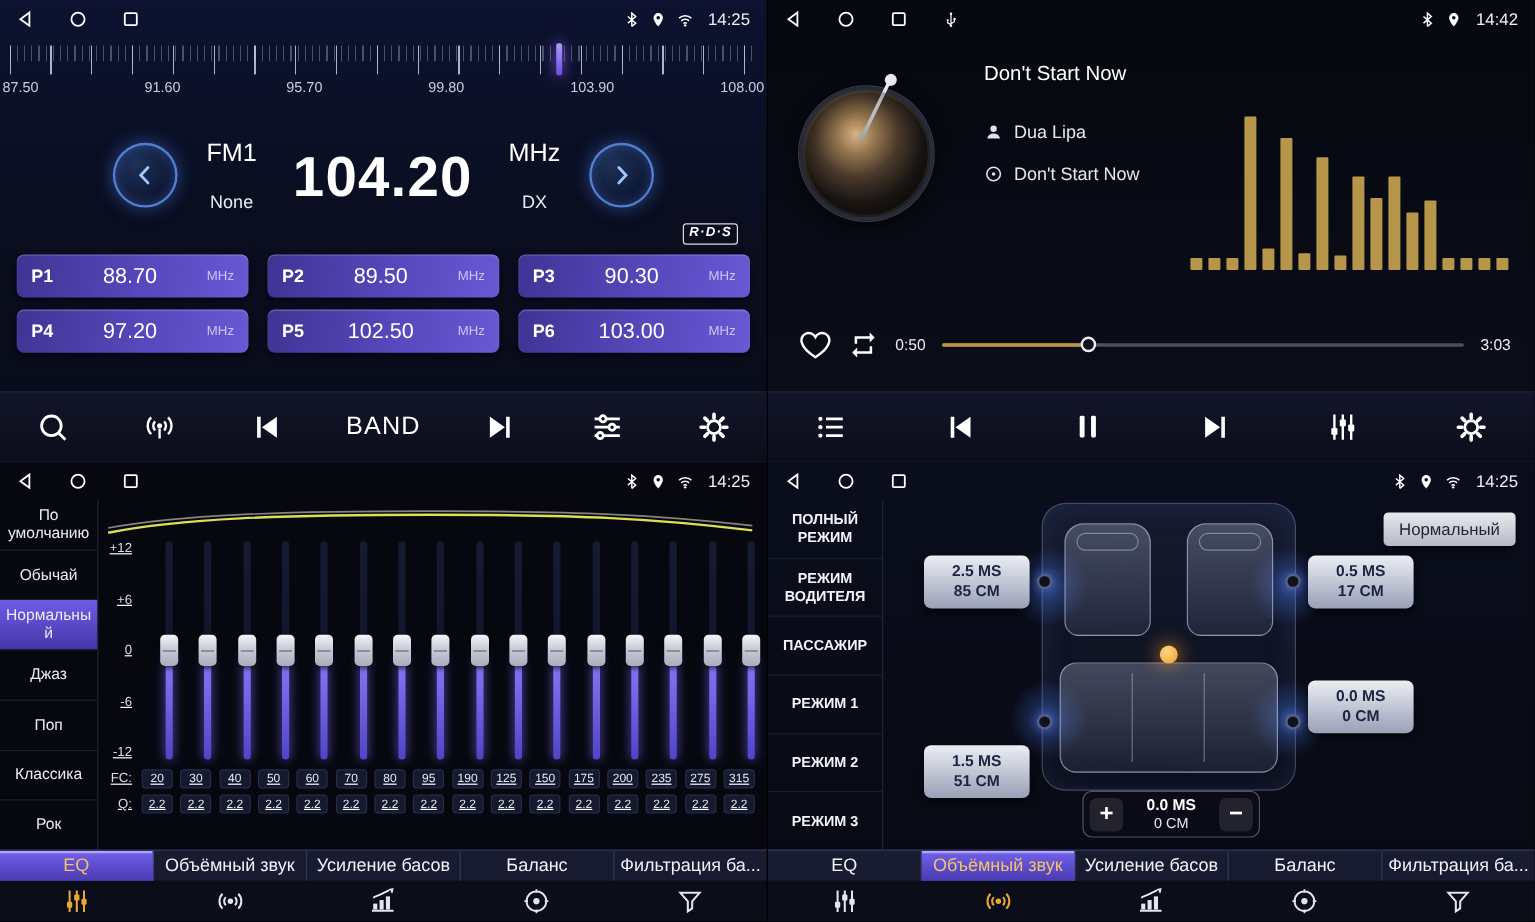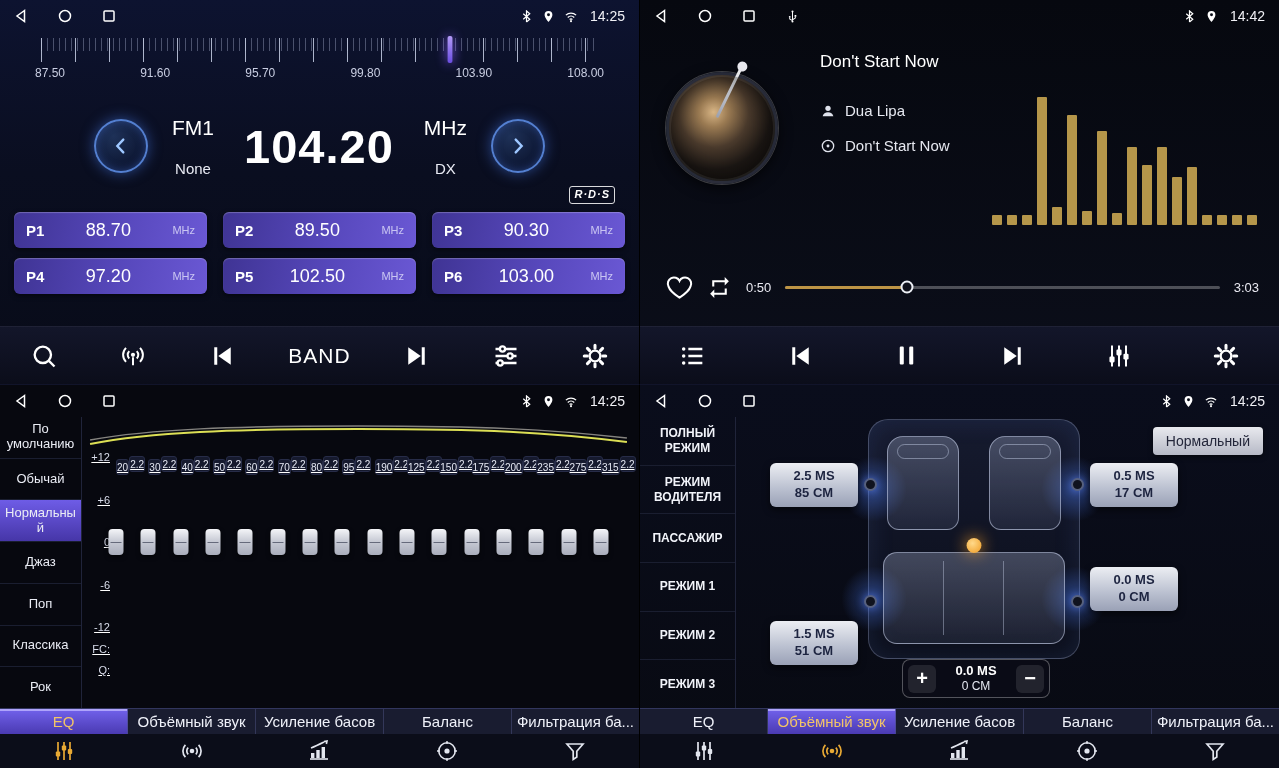--- a/index.html
+++ b/index.html
@@ -15,21 +15,21 @@
 .sbar-left{display:flex;align-items:center;gap:30px;}
 .sbar-right{display:flex;align-items:center;gap:9px;}
 .nav-btn{display:flex;cursor:pointer;}
 .sicon{display:flex;}
 .stime{font-size:14px;color:#f0f0f5;margin-left:3px;}
 
 .toolbar{position:absolute;left:0;right:0;bottom:0;height:58px;background:linear-gradient(180deg,#13162a,#0b0d1a);display:flex;justify-content:space-around;border-top:1px solid rgba(120,130,180,.18);}
 .tool-btn{display:flex;align-items:center;justify-content:center;min-width:44px;cursor:pointer;}
 .band-label{font-size:21px;letter-spacing:1px;color:#fff;}
 
-.scale-wrap{position:relative;margin:4px 41px 0;height:52px;cursor:pointer;}
+.scale-wrap{position:relative;margin:4px 8px 0;height:52px;cursor:pointer;}
 .ticks{position:absolute;top:2px;left:0;right:0;height:24px;
  background:repeating-linear-gradient(90deg,rgba(200,208,230,.85) 0 1px,transparent 1px 34px),repeating-linear-gradient(90deg,rgba(150,158,188,.45) 0 1px,transparent 1px 6px);
  background-size:100% 24px,100% 13px;background-repeat:no-repeat;}
 .pointer{position:absolute;top:0;width:5px;height:27px;background:linear-gradient(#b49bf8,#6a4de0);border-radius:2px;box-shadow:0 0 11px rgba(135,95,255,.95);transform:translateX(-50%);}
 .scale-labels{position:absolute;left:-6px;right:-6px;top:30px;display:flex;justify-content:space-between;font-size:12px;color:#c9cee2;}
 .freq-main{display:flex;align-items:center;justify-content:center;gap:24px;margin-top:10px;height:96px;}
 .arrow-btn{width:54px;height:54px;border-radius:50%;background:radial-gradient(circle at 35% 30%,#1e3158,#0c1530 72%);border:2px solid rgba(95,145,235,.85);box-shadow:0 0 14px rgba(70,120,230,.55),inset 0 0 10px rgba(80,130,240,.4);display:flex;align-items:center;justify-content:center;cursor:pointer;flex:none;}
 .freq-col{display:flex;flex-direction:column;align-items:center;gap:20px;}
 .band-name{font-size:21px;color:#fff;}
 .sub-label{font-size:15px;color:#e9ebf4;}
@@ -41,21 +41,21 @@
 .preset-name{font-size:15px;font-weight:bold;}
 .preset-freq{flex:1;text-align:center;font-size:18px;}
 .preset-unit{font-size:11px;color:rgba(235,235,255,.75);}
 
 .pl-content{position:relative;height:294px;}
 .album{position:absolute;left:26px;top:40px;width:112px;height:112px;border-radius:50%;background:radial-gradient(circle at 42% 35%,#d8b585 0%,#9a7a52 16%,#4a3a2c 38%,#1c1714 62%,#0c0a08 100%);border:3px solid rgba(40,44,60,.9);box-shadow:0 0 0 1px rgba(255,255,255,.22),0 4px 14px rgba(0,0,0,.7);}
 .album::after{content:"";position:absolute;inset:0;border-radius:50%;box-shadow:inset 0 0 0 2px rgba(255,255,255,.07),inset 0 0 24px rgba(0,0,0,.55);}
 .needle{position:absolute;left:66%;top:-8px;width:3px;height:56px;background:linear-gradient(#f2f2f2,#9aa0b0);border-radius:2px;transform:rotate(26deg);transform-origin:50% 4%;}
 .needle::before{content:"";position:absolute;top:-6px;left:-3.5px;width:10px;height:10px;border-radius:50%;background:#e8e8ee;}
 .track-title{position:absolute;left:180px;top:20px;font-size:17px;color:#fff;}
-.meta-row{position:absolute;left:180px;display:flex;align-items:center;gap:9px;font-size:15px;color:#e6e8f0;}
+.meta-row{position:absolute;left:180px;display:flex;align-items:flex-start;gap:9px;font-size:15px;color:#e6e8f0;}
 .viz{position:absolute;right:22px;bottom:101px;display:flex;align-items:flex-end;gap:5px;}
 .viz-bar{width:10px;border-radius:1px;background:#b5964a;}
 .progress-row{position:absolute;left:26px;right:20px;top:240px;height:30px;display:flex;align-items:center;gap:14px;}
 .icon-btn{display:flex;cursor:pointer;}
 .ptime{font-size:13px;color:#eaeaf2;}
 .pbar{flex:1;height:3px;background:rgba(255,255,255,.28);border-radius:2px;position:relative;cursor:pointer;}
 .pfill{height:100%;background:#bd9445;border-radius:2px;}
 .pthumb{position:absolute;top:50%;transform:translate(-50%,-50%);width:13px;height:13px;border-radius:50%;background:#10121c;border:2.5px solid #eceff5;cursor:grab;}
 
 .eq-layout{display:flex;height:292px;}
@@ -63,21 +63,21 @@
 .side-item{flex:1;display:flex;align-items:center;justify-content:center;text-align:center;font-size:13px;color:#eaecf4;border-bottom:1px solid #1a1e30;padding:2px 4px;cursor:pointer;overflow-wrap:anywhere;line-height:1.15;}
 .side-item.selected{background:linear-gradient(180deg,#6e5ce6,#4636a8);}
 .eq-main{flex:1;position:relative;padding:4px 10px 0 6px;}
 .curve{display:block;width:100%;height:26px;}
 .eq-body{display:flex;margin-top:4px;text-decoration:underline;}
 .db-col{width:28px;display:flex;flex-direction:column;flex:none;}
 .db-scale{height:182px;display:flex;flex-direction:column;justify-content:space-between;align-items:flex-end;padding-right:6px;font-size:11px;color:#d9ddeb;}
 .row-label{margin-top:8px;height:16px;font-size:11px;color:#d9ddeb;display:flex;align-items:center;justify-content:flex-end;padding-right:6px;}
 .row-label+.row-label{margin-top:5px;}
 .eq-cols{flex:1;display:flex;justify-content:space-between;}
-.eq-col{display:flex;align-items:flex-start;width:28px;}
+.eq-col{display:flex;flex-direction:column;align-items:flex-end;width:28px;}
 .slider{position:relative;width:6px;height:182px;background:linear-gradient(180deg,#161b32,#0e1124);border-radius:3px;cursor:pointer;}
 .slider-fill{position:absolute;left:0;right:0;bottom:0;height:50%;background:linear-gradient(180deg,#8a7cf8,#5244c8);border-radius:3px;box-shadow:0 0 9px rgba(120,100,250,.75);}
 .slider-handle{position:absolute;left:50%;top:50%;transform:translate(-50%,-50%);width:15px;height:26px;border-radius:4px;background:linear-gradient(180deg,#f4f5f8 0%,#c9ccd6 45%,#a9adbb 100%);box-shadow:0 2px 4px rgba(0,0,0,.65);cursor:grab;}
 .slider-handle::after{content:"";position:absolute;left:2px;right:2px;top:50%;height:1px;background:rgba(60,65,85,.7);}
 .val-box{margin-top:8px;width:26px;height:16px;background:#161a2e;border:1px solid #272c48;border-radius:3px;font-size:10px;display:flex;align-items:center;justify-content:center;color:#e6e9f4;}
 .val-box+.val-box{margin-top:5px;}
 
 .tabbar{position:absolute;left:0;right:0;bottom:0;z-index:5;}
 .tab-labels{display:flex;height:26px;background:#191c30;border-top:1px solid #32365e;}
 .tab-label{flex:1;display:flex;align-items:center;justify-content:center;font-size:15px;color:#eff1f9;border-right:1px solid rgba(72,78,124,.55);cursor:pointer;white-space:nowrap;overflow:hidden;}

